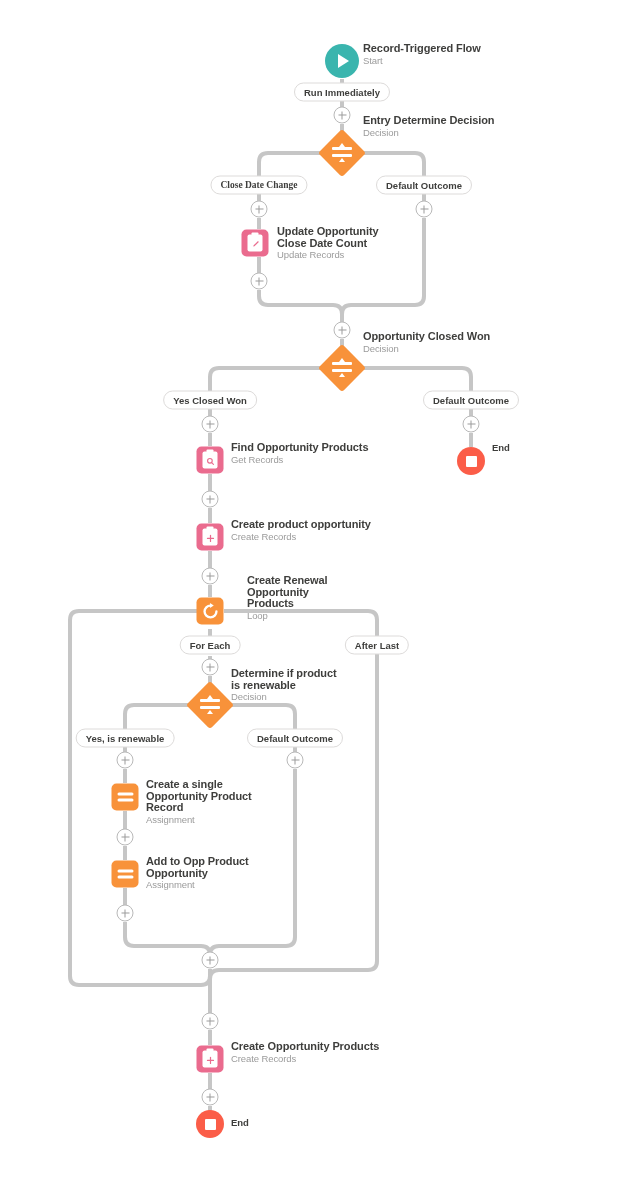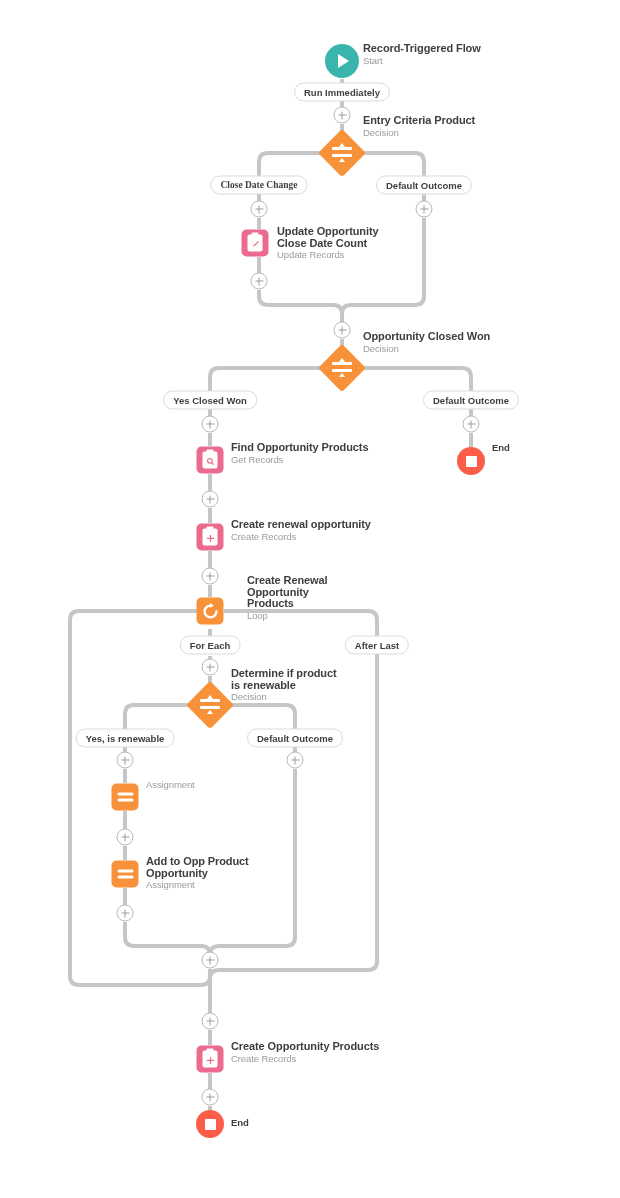--- a/index.html
+++ b/index.html
@@ -326,21 +326,21 @@
     <div class="diamond">
       <div class="inner">
           <div class="dot"></div>
           <div class="bar b1"></div>
           <div class="bar b2"></div>
           <div class="dot2"></div>
         </div>
     </div>
   </div>
   <div class="cap" style="left:363px; top:115px;">
-    <div class="t">Entry Criteria Product</div>
+    <div class="t">Entry Determine Decision</div>
     <div class="s">Decision</div>
   </div>
 
   <div class="node" style="left:255px; top:243px;">
     <div class="tile pink">
       <div class="clip">
           <span class="mark">
         <svg width="9" height="9" viewBox="0 0 12 12">
               <path d="M9.3 1.6 L10.4 2.7 L4.7 8.4 L3.0 8.9 L3.5 7.2 Z" fill="#ea6b8e"></path>
             </svg>
@@ -391,21 +391,21 @@
           <span class="mark">
         <svg width="9" height="9" viewBox="0 0 12 12">
               <line x1="6" y1="2" x2="6" y2="10" stroke="#ea6b8e" stroke-width="1.6" stroke-linecap="round"></line>
               <line x1="2" y1="6" x2="10" y2="6" stroke="#ea6b8e" stroke-width="1.6" stroke-linecap="round"></line>
             </svg>
       </span>
         </div>
     </div>
   </div>
   <div class="cap" style="left:231px; top:519px;">
-    <div class="t">Create renewal opportunity</div>
+    <div class="t">Create product opportunity</div>
     <div class="s">Create Records</div>
   </div>
 
   <div class="node" style="left:210px; top:611px;">
     <div class="tile orange">
       <div class="loopic">
         <svg width="18" height="18" viewBox="0 0 20 20">
           <path d="M10 3.4 A6.6 6.6 0 1 0 16.6 10" fill="none" stroke="#ffffff" stroke-width="2.6" stroke-linecap="round"></path>
           <path d="M9.4 0.6 L13.6 3.4 L9.4 6.2 Z" fill="#ffffff"></path>
         </svg>
@@ -434,20 +434,21 @@
 
   <div class="node" style="left:125px; top:797px;">
     <div class="tile orange">
       <div class="assign">
           <span class="t"></span>
           <span class="b"></span>
         </div>
     </div>
   </div>
   <div class="cap two" style="left:146px; top:779px;">
+    <div class="t">Create a single Opportunity Product Record</div>
     <div class="s">Assignment</div>
   </div>
 
   <div class="node" style="left:125px; top:874px;">
     <div class="tile orange">
       <div class="assign">
           <span class="t"></span>
           <span class="b"></span>
         </div>
     </div>

